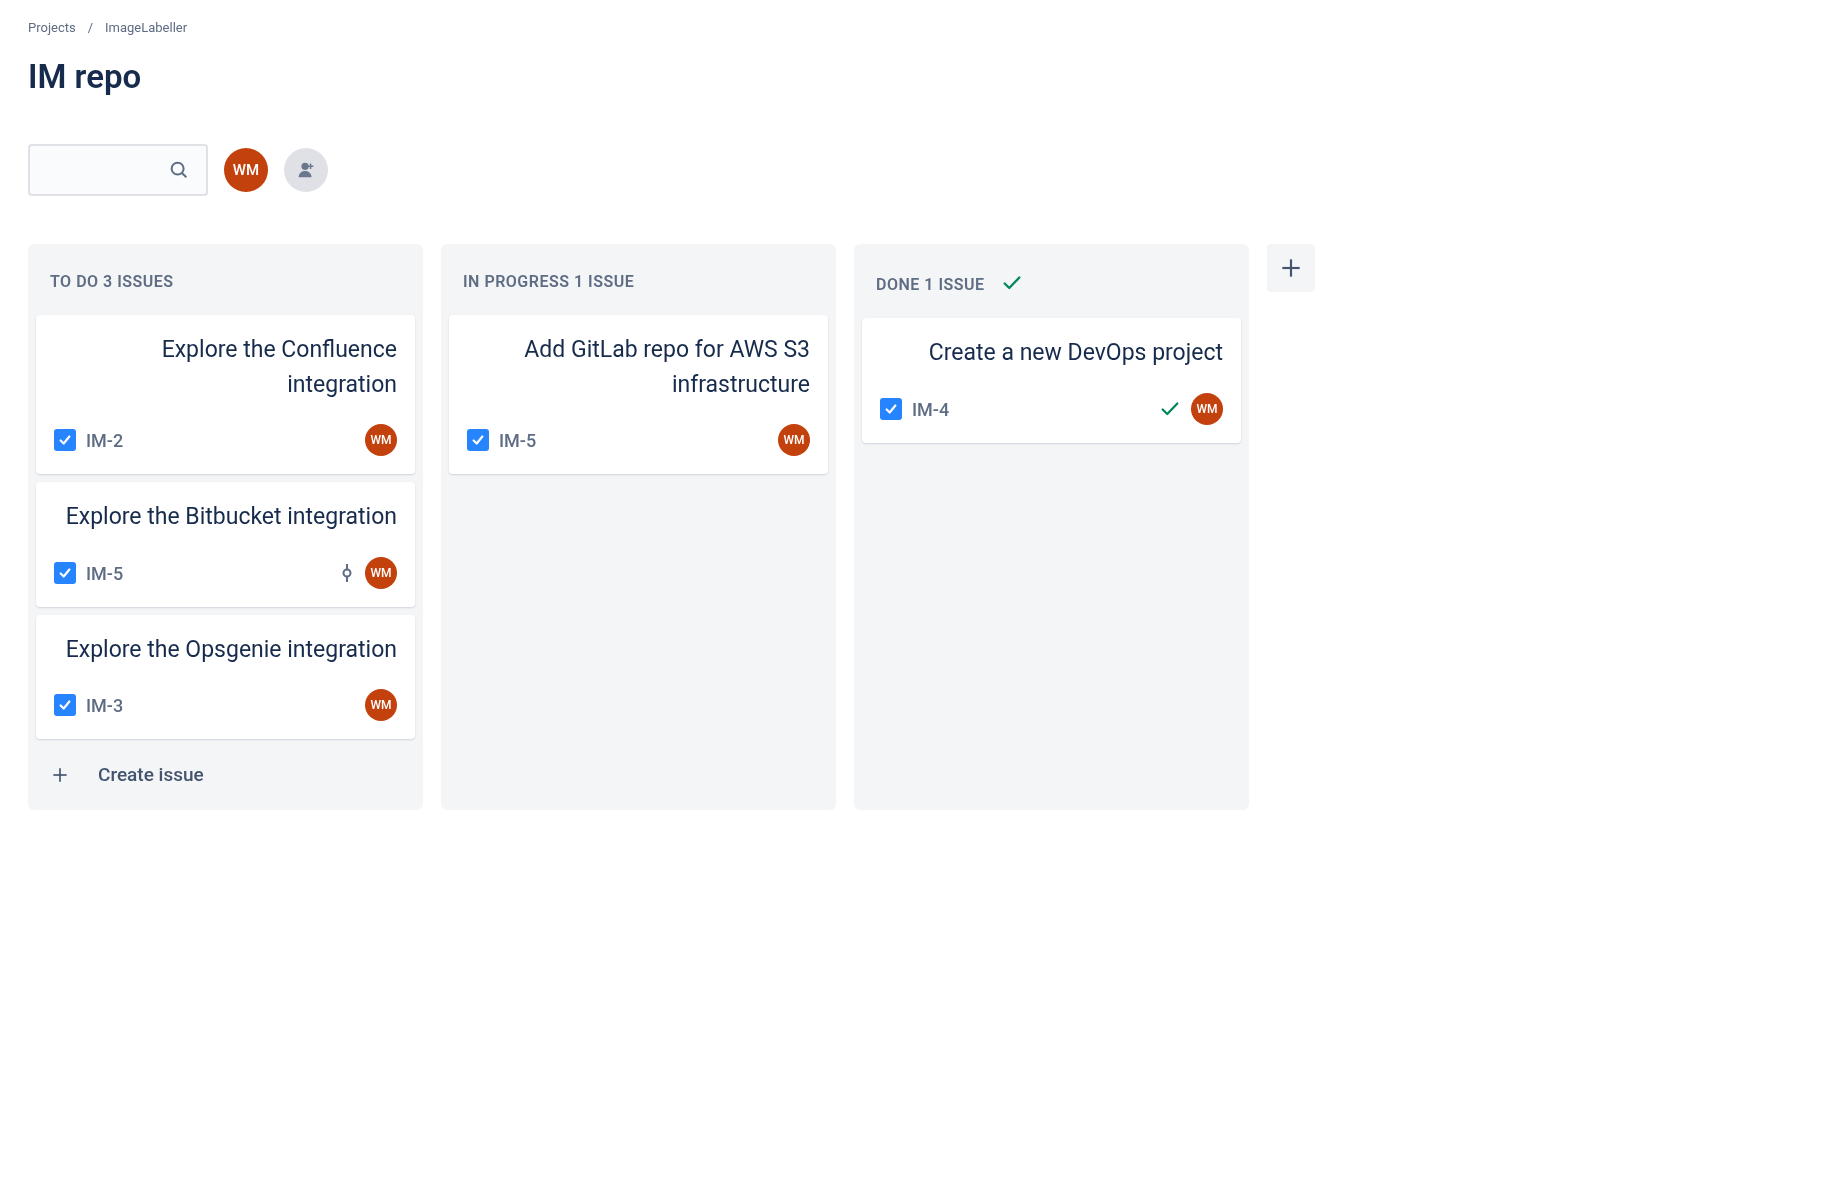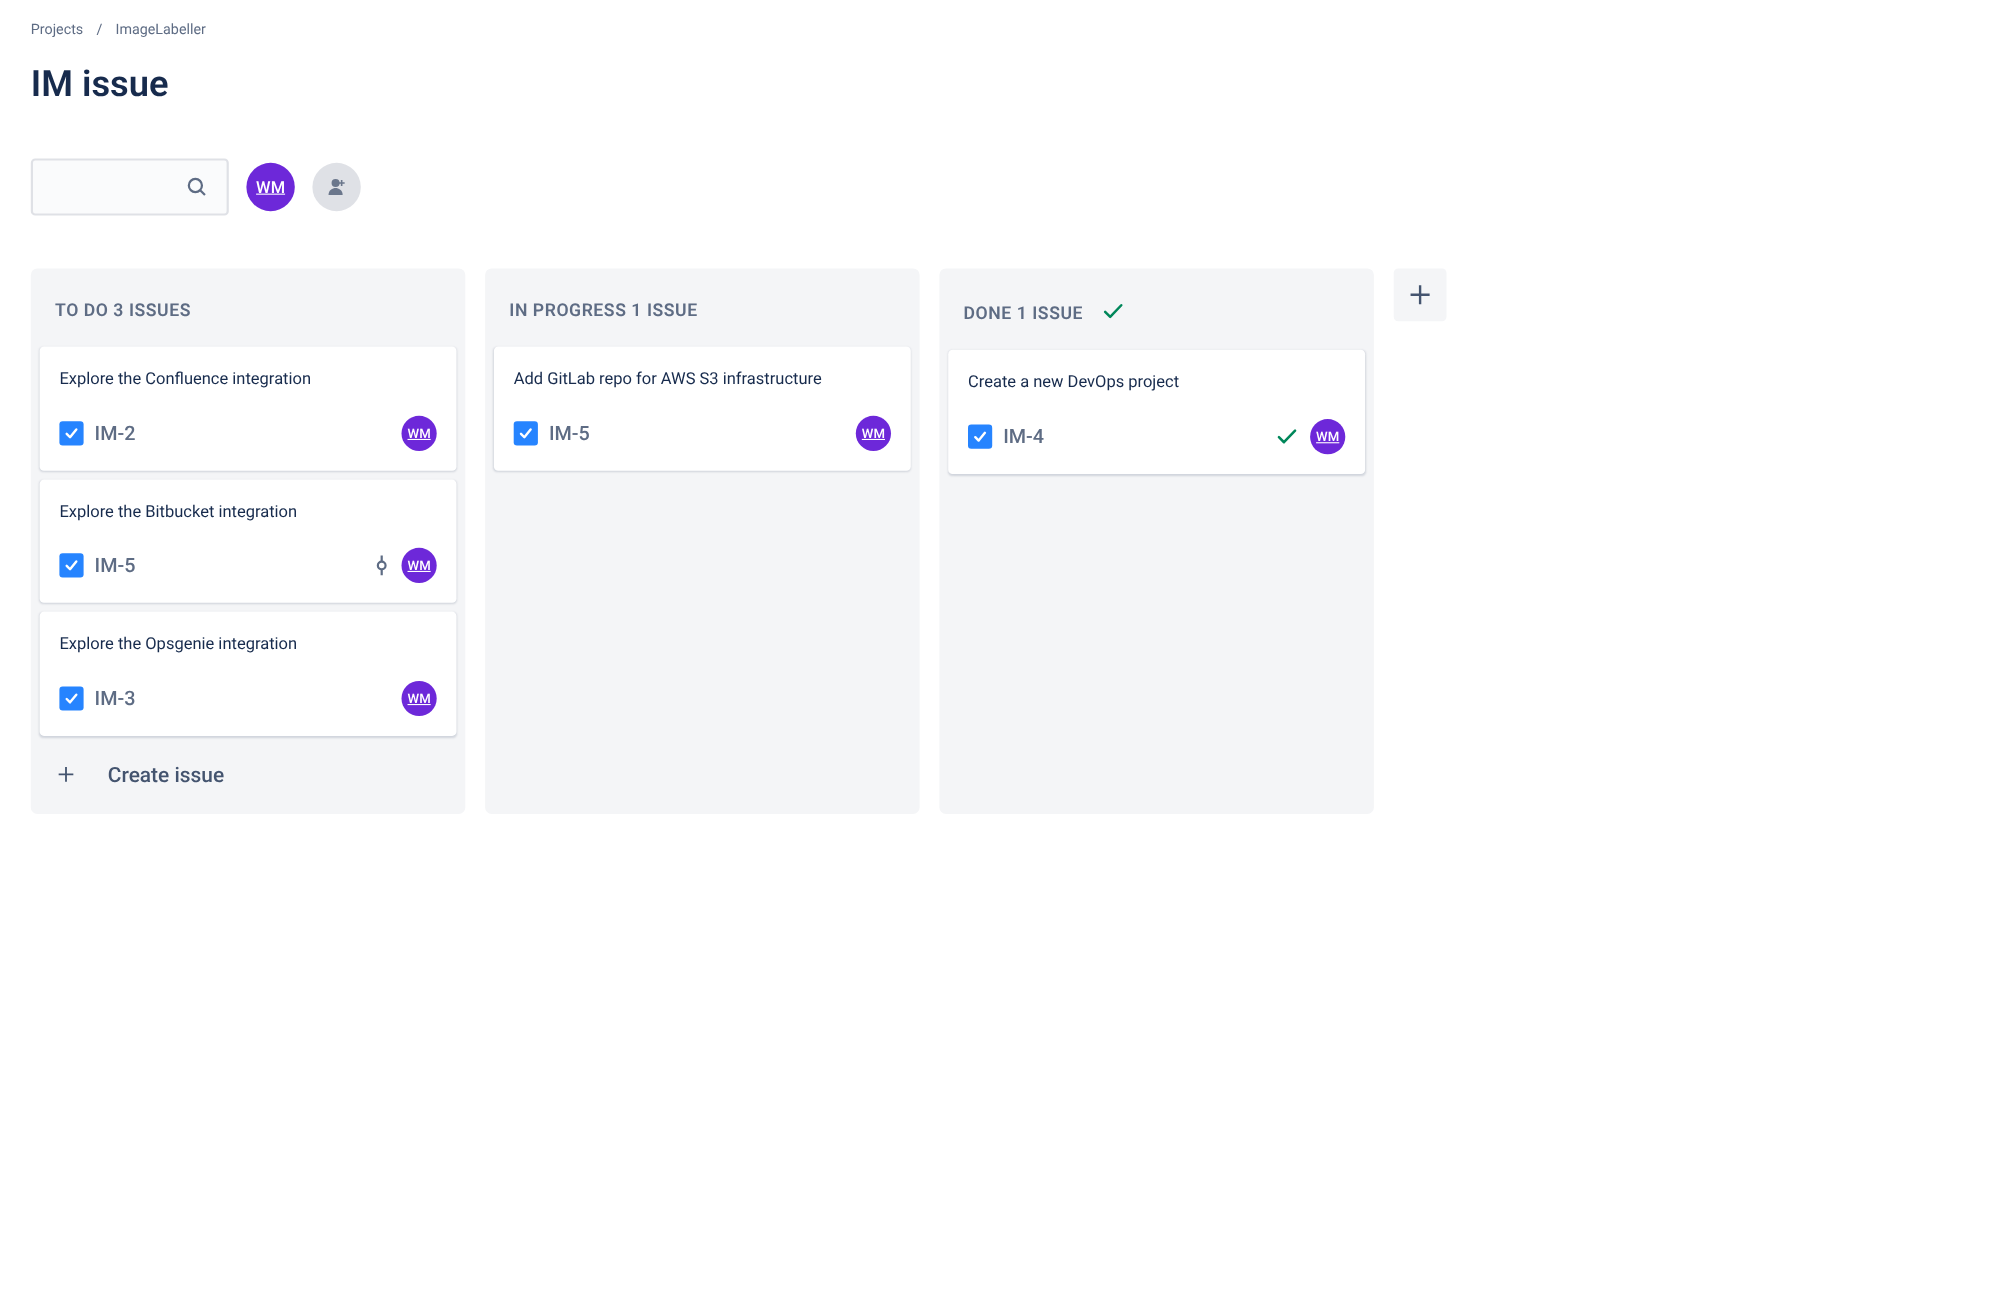--- a/index.html
+++ b/index.html
@@ -47,21 +47,21 @@
       height: 44px;
       border-radius: 50%;
       display: flex;
       align-items: center;
       justify-content: center;
       font-size: 15px;
       font-weight: 500;
       color: #fff;
       flex-shrink: 0;
     }
-    .avatar-green { background: #6d28d9; text-decoration: underline; }
+    .avatar-green { background: #c2410c; }
     .avatar-gray {
       background: #DFE1E6;
       color: #6B778C;
     }
     .avatar-sm {
       width: 32px;
       height: 32px;
       font-size: 12px;
     }
     .board {
@@ -91,24 +91,25 @@
     }
     .card {
       background: #fff;
       border-radius: 4px;
       padding: 18px;
       margin-bottom: 8px;
       box-shadow: 0 1px 2px rgba(9,30,66,0.15);
       cursor: pointer;
     }
     .card-title {
-      font-size: 15px;
+      font-size: 23px;
       color: #172B4D;
       line-height: 1.5;
       margin-bottom: 22px;
+      text-align: right;
     }
     .card-footer {
       display: flex;
       align-items: center;
       justify-content: space-between;
     }
     .card-left {
       display: flex;
       align-items: flex-end;
       gap: 10px;
@@ -157,21 +158,21 @@
   </style>
 </head>
 <body>
 
 <nav class="breadcrumb">
   <a href="#">Projects</a>
   <span class="breadcrumb-sep">/</span>
   <a href="#">ImageLabeller</a>
 </nav>
 
-<h1 class="page-title">IM issue</h1>
+<h1 class="page-title">IM repo</h1>
 
 <div class="toolbar">
   <div class="search-box">
     <svg width="22" height="22" viewBox="0 0 24 24" fill="none" stroke="#5E6C84" stroke-width="2.2">
       <circle cx="10.5" cy="10.5" r="6.5"></circle>
       <line x1="15.5" y1="15.5" x2="20" y2="20"></line>
     </svg>
   </div>
   <div class="avatar avatar-green">WM</div>
   <div class="avatar avatar-gray">

